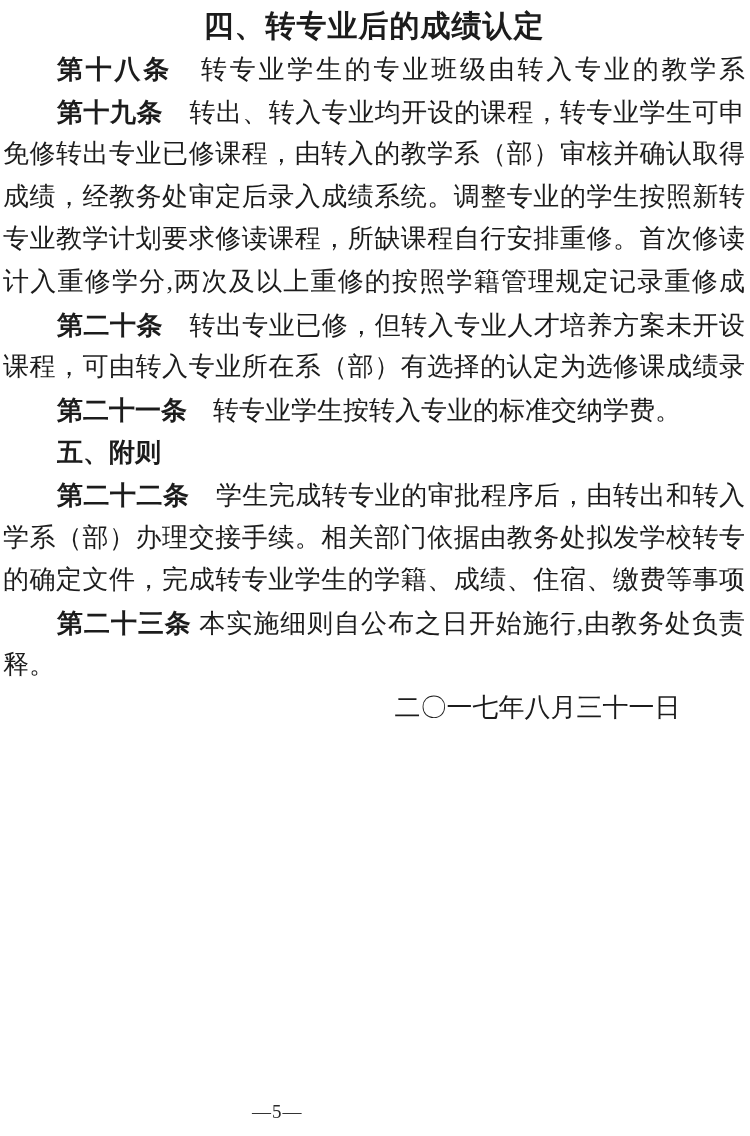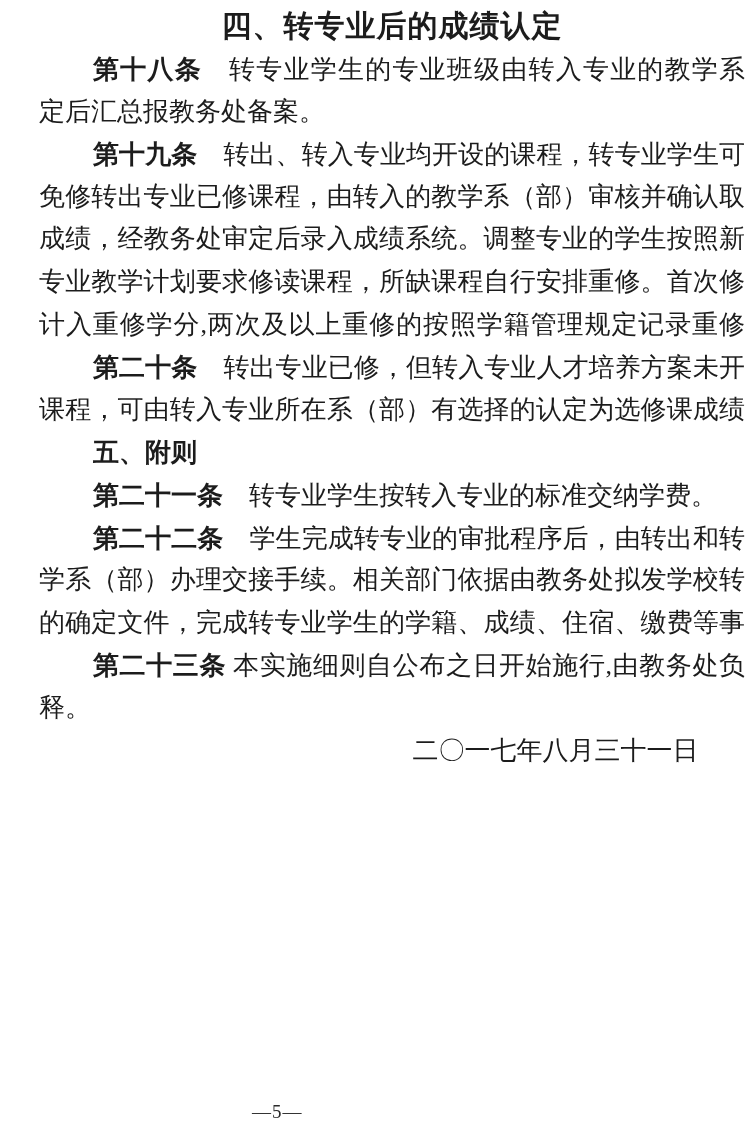--- a/index.html
+++ b/index.html
@@ -14,21 +14,20 @@
     background: #ffffff;
     color: #1c1c1c;
     font-family: "Liberation Serif", "DejaVu Serif", serif;
     overflow: hidden;
   }
   .textblock {
     position: absolute;
     left: 3px;
     right: 5px;
     top: 8px;
-    margin-left: 36px;
   }
   .doc-title {
     height: 40px;
     line-height: 36px;
     text-align: center;
     font-size: 30px;
     font-weight: bold;
     font-family: "Liberation Sans", "DejaVu Sans", sans-serif;
     letter-spacing: 1px;
   }
@@ -67,40 +66,39 @@
 </head>
 <body>
 
 <div class="page">
   <div class="textblock">
 
     <div class="doc-title">四、转专业后的成绩认定</div>
 
     <div class="line first full"><span class="b">第十八条</span><span>　转专业学生的专业班级由转入专业的教学系（部）确</span></div>
 
-    <div class="line"><span>定后汇总报教务处备案。</span></div>
 
     <div class="line first full"><span class="b">第十九条</span><span>　转出、转入专业均开设的课程，转专业学生可申请</span></div>
 
     <div class="line full"><span>免修转出专业已修课程，由转入的教学系（部）审核并确认取得的</span></div>
 
     <div class="line full"><span>成绩，经教务处审定后录入成绩系统。调整专业的学生按照新转入</span></div>
 
     <div class="line full"><span>专业教学计划要求修读课程，所缺课程自行安排重修。首次修读不</span></div>
 
     <div class="line full"><span>计入重修学分,两次及以上重修的按照学籍管理规定记录重修成绩。</span></div>
 
 
     <div class="line first full"><span class="b">第二十条</span><span>　转出专业已修，但转入专业人才培养方案未开设的</span></div>
 
     <div class="line full"><span>课程，可由转入专业所在系（部）有选择的认定为选修课成绩录入。</span></div>
 
+    <div class="line first"><span class="b">第二十一条</span><span>　转专业学生按转入专业的标准交纳学费。</span></div>
+
     <div class="line first"><span class="b">五、附则</span></div>
-
-    <div class="line first"><span class="b">第二十一条</span><span>　转专业学生按转入专业的标准交纳学费。</span></div>
 
     <div class="line first full"><span class="b">第二十二条</span><span>　学生完成转专业的审批程序后，由转出和转入教</span></div>
 
     <div class="line full"><span>学系（部）办理交接手续。相关部门依据由教务处拟发学校转专业</span></div>
 
     <div class="line full"><span>的确定文件，完成转专业学生的学籍、成绩、住宿、缴费等事项的</span></div>
 
 
     <div class="line first full"><span class="b">第二十三条</span><span> 本实施细则自公布之日开始施行,由教务处负责解</span></div>
 

